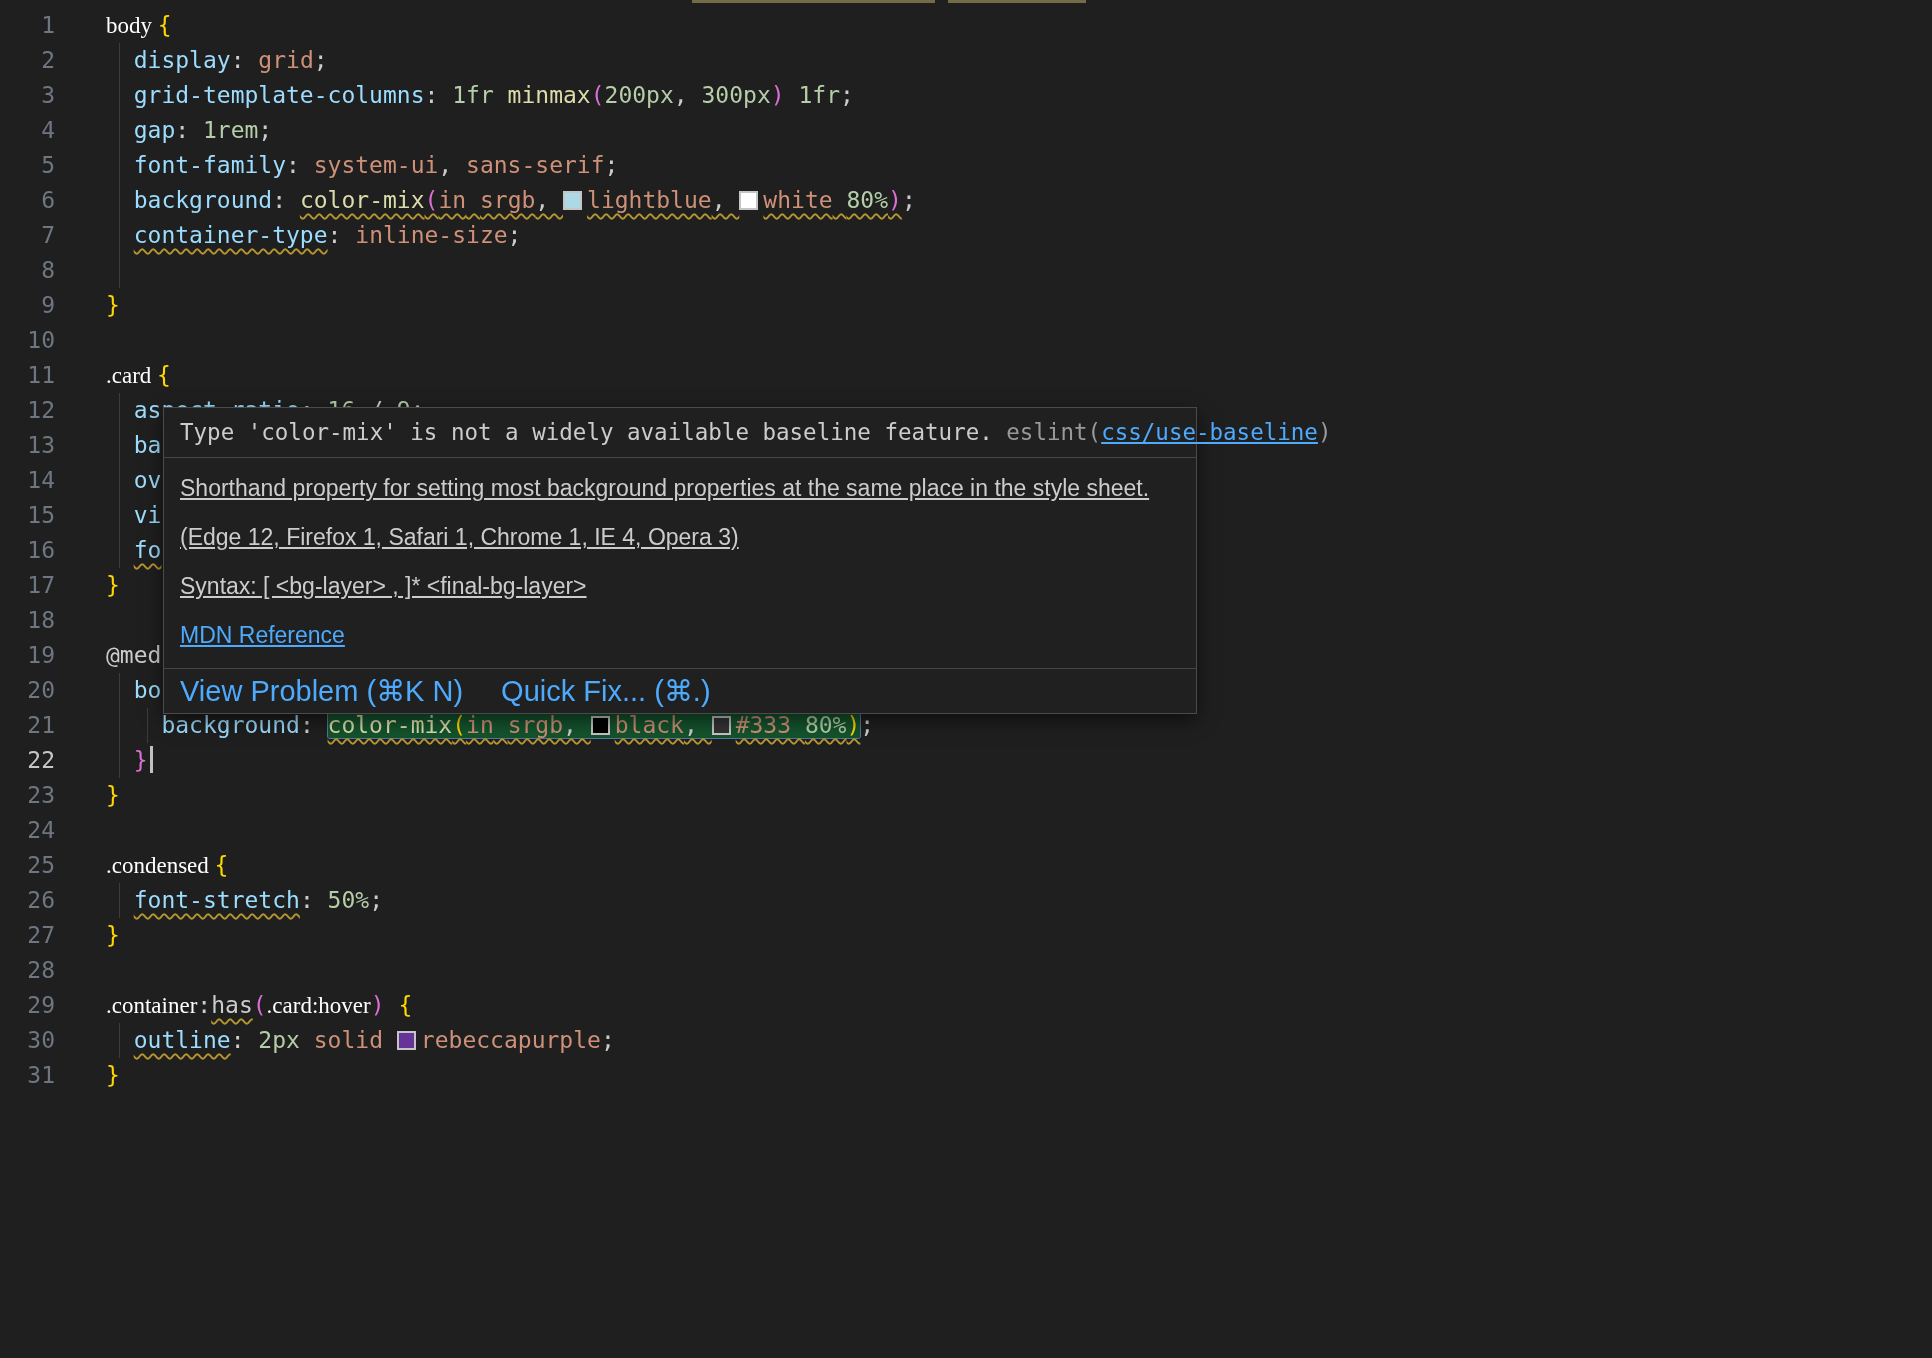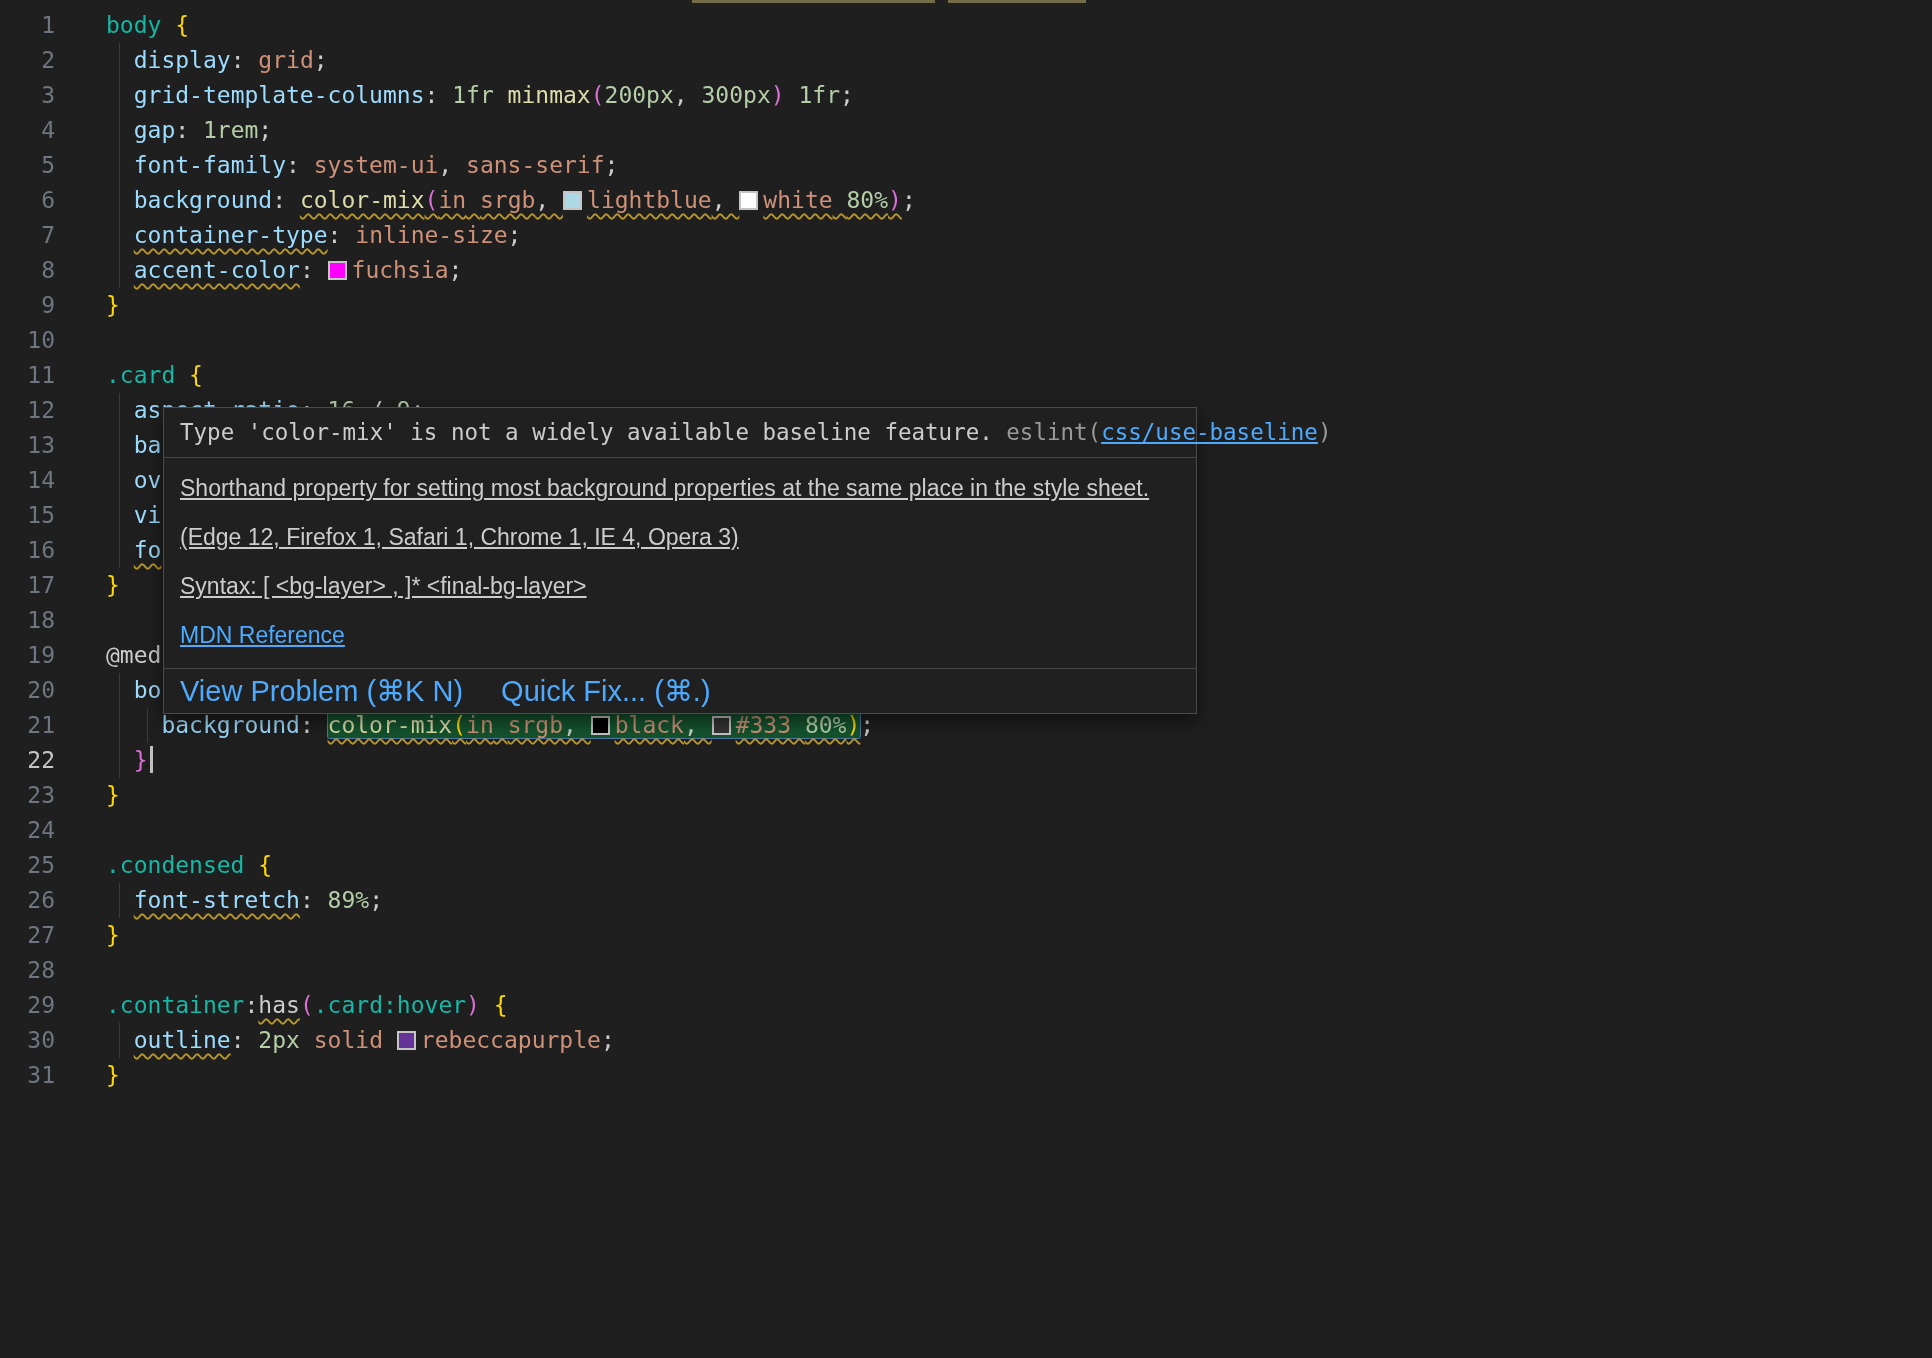--- a/index.html
+++ b/index.html
@@ -18,21 +18,21 @@
   .ln{flex:0 0 55px;text-align:right;color:#6e7681;user-select:none;}
   .ln.active{color:#c6c6c6;}
   .code{padding-left:51px;}
   .guide{position:absolute;top:0;bottom:0;width:1px;background:#3c3c3c;}
 
   .tk-pun{color:#cccccc;}
   .tk-prop{color:#9cdcfe;text-align:right;}
   .tk-val{color:#ce9178;}
   .tk-num{color:#b5cea8;}
   .tk-fn{color:#dcdcaa;}
-  .tk-sel{color:#14b8a6;}
+  .tk-sel{color:#ffffff;font-family:Liberation Serif, serif;}
   .tk-b1{color:#ffd700;}
   .tk-b2{color:#da70d6;}
 
   .squiggle{
     text-decoration:underline wavy #b8962e;
     text-decoration-thickness:1.6px;
     text-underline-offset:5px;
     text-decoration-skip-ink:none;
   }
   .sel-box{background:#14532d;box-shadow:0 0 0 1px #50789f;border-radius:2px;}
@@ -67,39 +67,39 @@
   <div class="frag frag2"></div>
 
   <div class="lines">
       <div class="line"><span class="ln">1</span><span class="code"><span class="tk-sel">body </span><span class="tk-b1">{</span></span></div>
       <div class="line"><span class="guide" style="left: 119px;"></span><span class="ln">2</span><span class="code"><span class="tk-pun">  </span><span class="tk-prop">display</span><span class="tk-pun">: </span><span class="tk-val">grid</span><span class="tk-pun">;</span></span></div>
       <div class="line"><span class="guide" style="left: 119px;"></span><span class="ln">3</span><span class="code"><span class="tk-pun">  </span><span class="tk-prop">grid-template-columns</span><span class="tk-pun">: </span><span class="tk-num">1fr</span><span class="tk-pun"> </span><span class="tk-fn">minmax</span><span class="tk-b2">(</span><span class="tk-num">200px</span><span class="tk-pun">, </span><span class="tk-num">300px</span><span class="tk-b2">)</span><span class="tk-pun"> </span><span class="tk-num">1fr</span><span class="tk-pun">;</span></span></div>
       <div class="line"><span class="guide" style="left: 119px;"></span><span class="ln">4</span><span class="code"><span class="tk-pun">  </span><span class="tk-prop">gap</span><span class="tk-pun">: </span><span class="tk-num">1rem</span><span class="tk-pun">;</span></span></div>
       <div class="line"><span class="guide" style="left: 119px;"></span><span class="ln">5</span><span class="code"><span class="tk-pun">  </span><span class="tk-prop">font-family</span><span class="tk-pun">: </span><span class="tk-val">system-ui</span><span class="tk-pun">, </span><span class="tk-val">sans-serif</span><span class="tk-pun">;</span></span></div>
       <div class="line"><span class="guide" style="left: 119px;"></span><span class="ln">6</span><span class="code"><span class="tk-pun">  </span><span class="tk-prop">background</span><span class="tk-pun">: </span><span class="tk-fn squiggle">color-mix</span><span class="tk-b2 squiggle">(</span><span class="tk-val squiggle">in</span><span class="tk-pun squiggle"> </span><span class="tk-val squiggle">srgb</span><span class="tk-pun squiggle">, </span><span class="tk-val squiggle"><span class="swatch" style="background: rgb(173, 216, 230);"></span>lightblue</span><span class="tk-pun squiggle">, </span><span class="tk-val squiggle"><span class="swatch" style="background: rgb(255, 255, 255);"></span>white</span><span class="tk-pun squiggle"> </span><span class="tk-num squiggle">80%</span><span class="tk-b2 squiggle">)</span><span class="tk-pun">;</span></span></div>
       <div class="line"><span class="guide" style="left: 119px;"></span><span class="ln">7</span><span class="code"><span class="tk-pun">  </span><span class="tk-prop squiggle">container-type</span><span class="tk-pun">: </span><span class="tk-val">inline-size</span><span class="tk-pun">;</span></span></div>
-      <div class="line"><span class="guide" style="left: 119px;"></span><span class="ln">8</span><span class="code"><span class="tk-pun">  </span><span class="tk-prop squiggle">accent-color</span><span class="tk-pun">: </span><span class="tk-val"><span class="swatch" style="background: rgb(255, 0, 255);"></span>fuchsia</span><span class="tk-pun">;</span></span></div>
+      <div class="line"><span class="guide" style="left: 119px;"></span><span class="ln">8</span></div>
       <div class="line"><span class="ln">9</span><span class="code"><span class="tk-b1">}</span></span></div>
       <div class="line"><span class="ln">10</span><span class="code"></span></div>
       <div class="line"><span class="ln">11</span><span class="code"><span class="tk-sel">.card </span><span class="tk-b1">{</span></span></div>
       <div class="line"><span class="guide" style="left: 119px;"></span><span class="ln">12</span><span class="code"><span class="tk-pun">  </span><span class="tk-prop">aspect-ratio</span><span class="tk-pun">: </span><span class="tk-num">16</span><span class="tk-pun"> / </span><span class="tk-num">9</span><span class="tk-pun">;</span></span></div>
       <div class="line"><span class="guide" style="left: 119px;"></span><span class="ln">13</span><span class="code"><span class="tk-pun">  </span><span class="tk-prop">ba</span></span></div>
       <div class="line"><span class="guide" style="left: 119px;"></span><span class="ln">14</span><span class="code"><span class="tk-pun">  </span><span class="tk-prop">ov</span></span></div>
       <div class="line"><span class="guide" style="left: 119px;"></span><span class="ln">15</span><span class="code"><span class="tk-pun">  </span><span class="tk-prop">vi</span></span></div>
       <div class="line"><span class="guide" style="left: 119px;"></span><span class="ln">16</span><span class="code"><span class="tk-pun">  </span><span class="tk-prop squiggle">fo</span></span></div>
       <div class="line"><span class="ln">17</span><span class="code"><span class="tk-b1">}</span></span></div>
       <div class="line"><span class="ln">18</span><span class="code"></span></div>
       <div class="line"><span class="ln">19</span><span class="code"><span class="tk-pun">@med</span></span></div>
       <div class="line"><span class="guide" style="left: 119px;"></span><span class="ln">20</span><span class="code"><span class="tk-pun">  </span><span class="tk-prop">bo</span></span></div>
       <div class="line"><span class="guide" style="left: 119px;"></span><span class="guide" style="left: 147px;"></span><span class="ln">21</span><span class="code"><span class="tk-pun">    </span><span class="tk-prop">background</span><span class="tk-pun">: </span><span class="sel-box"><span class="tk-fn squiggle">color-mix</span><span class="tk-b1 squiggle">(</span><span class="tk-val squiggle">in</span><span class="tk-pun squiggle"> </span><span class="tk-val squiggle">srgb</span><span class="tk-pun squiggle">, </span><span class="tk-val squiggle"><span class="swatch" style="background: rgb(0, 0, 0);"></span>black</span><span class="tk-pun squiggle">, </span><span class="tk-val squiggle"><span class="swatch" style="background: rgb(51, 51, 51);"></span>#333</span><span class="tk-pun squiggle"> </span><span class="tk-num squiggle">80%</span><span class="tk-b1 squiggle">)</span></span><span class="tk-pun">;</span></span></div>
       <div class="line"><span class="guide" style="left: 119px;"></span><span class="ln active">22</span><span class="code"><span class="tk-pun">  </span><span class="tk-b2">}</span><span class="cursor"></span></span></div>
       <div class="line"><span class="ln">23</span><span class="code"><span class="tk-b1">}</span></span></div>
       <div class="line"><span class="ln">24</span><span class="code"></span></div>
       <div class="line"><span class="ln">25</span><span class="code"><span class="tk-sel">.condensed </span><span class="tk-b1">{</span></span></div>
-      <div class="line"><span class="guide" style="left: 119px;"></span><span class="ln">26</span><span class="code"><span class="tk-pun">  </span><span class="tk-prop squiggle">font-stretch</span><span class="tk-pun">: </span><span class="tk-num">89%</span><span class="tk-pun">;</span></span></div>
+      <div class="line"><span class="guide" style="left: 119px;"></span><span class="ln">26</span><span class="code"><span class="tk-pun">  </span><span class="tk-prop squiggle">font-stretch</span><span class="tk-pun">: </span><span class="tk-num">50%</span><span class="tk-pun">;</span></span></div>
       <div class="line"><span class="ln">27</span><span class="code"><span class="tk-b1">}</span></span></div>
       <div class="line"><span class="ln">28</span><span class="code"></span></div>
       <div class="line"><span class="ln">29</span><span class="code"><span class="tk-sel">.container</span><span class="tk-pun">:</span><span class="tk-pun squiggle">has</span><span class="tk-b2">(</span><span class="tk-sel">.card</span><span class="tk-sel">:hover</span><span class="tk-b2">)</span><span class="tk-pun"> </span><span class="tk-b1">{</span></span></div>
       <div class="line"><span class="guide" style="left: 119px;"></span><span class="ln">30</span><span class="code"><span class="tk-pun">  </span><span class="tk-prop squiggle">outline</span><span class="tk-pun">: </span><span class="tk-num">2px</span><span class="tk-pun"> </span><span class="tk-val">solid</span><span class="tk-pun"> </span><span class="tk-val"><span class="swatch" style="background: rgb(102, 51, 153);"></span>rebeccapurple</span><span class="tk-pun">;</span></span></div>
       <div class="line"><span class="ln">31</span><span class="code"><span class="tk-b1">}</span></span></div>
     </div>
 
   <div class="hover">
     <div class="hover-diag">
       <span>Type 'color-mix' is not a widely available baseline feature. </span><span class="diag-src">eslint(</span><span class="diag-link">css/use-baseline</span><span class="diag-src">)</span>

